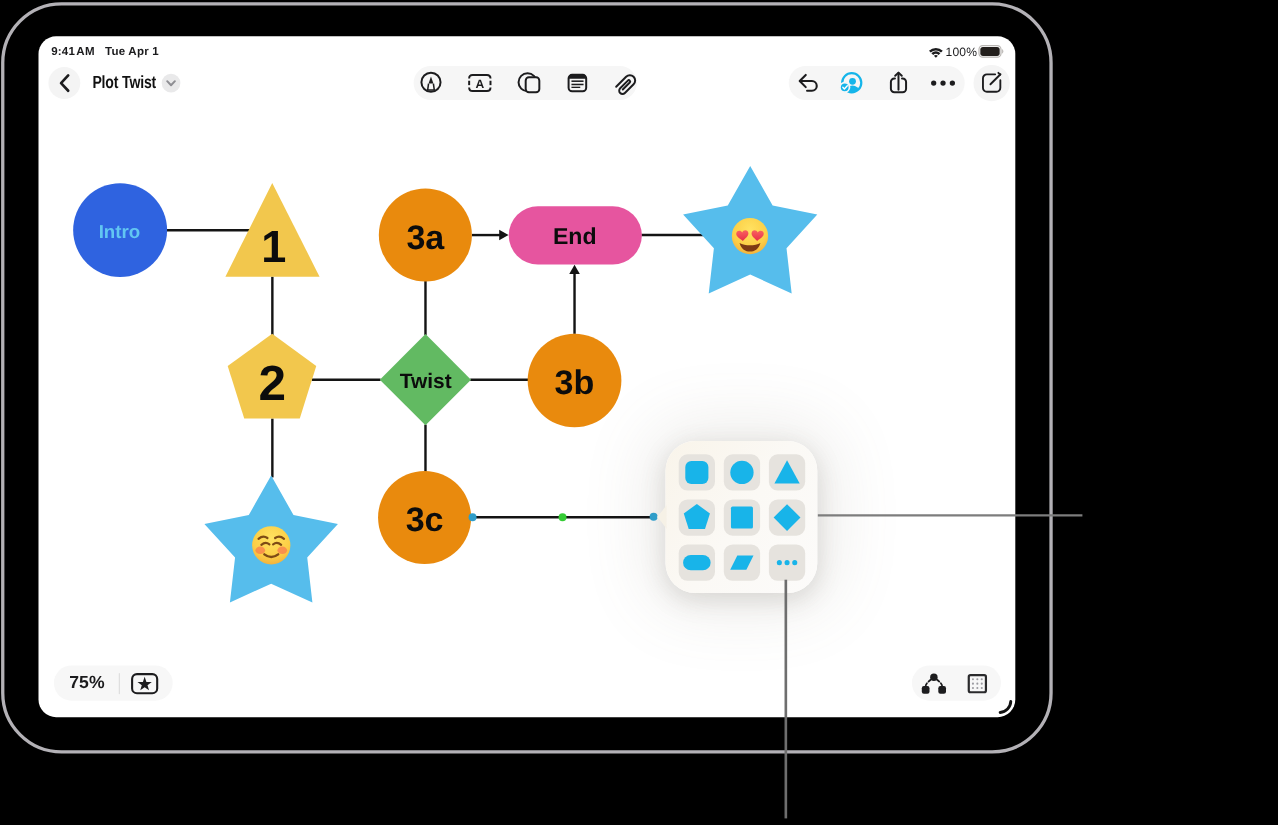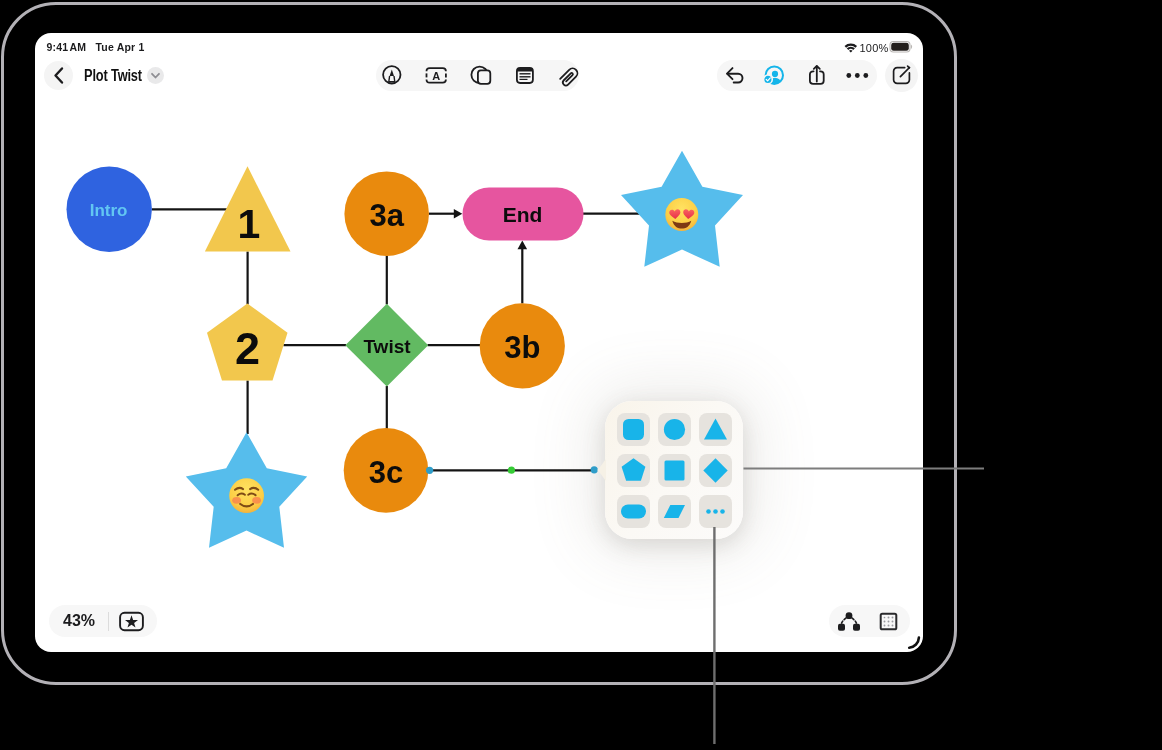--- a/index.html
+++ b/index.html
@@ -36,21 +36,21 @@
   <div class="abs" id="statusR">100%</div>
 
   <div class="abs" id="backbtn"></div>
   <div class="abs" id="title">Plot Twist</div>
   <div class="abs" id="ddbtn"></div>
   <div class="abs pill" id="cpill"></div>
   <div class="abs pill" id="rpill"></div>
   <div class="abs" id="newbtn"></div>
 
   <div class="abs" id="zoompill"></div>
-  <div class="abs" id="zoomtxt">43%</div>
+  <div class="abs" id="zoomtxt">75%</div>
   <div class="abs" id="zoomdiv"></div>
   <div class="abs" id="brpill"></div>
 
   <div class="abs" id="popup"></div>
   <div class="cell" style="left:617px;top:413px;"></div>
   <div class="cell" style="left:658px;top:413px;"></div>
   <div class="cell" style="left:699px;top:413px;"></div>
   <div class="cell" style="left:617px;top:454px;"></div>
   <div class="cell" style="left:658px;top:454px;"></div>
   <div class="cell" style="left:699px;top:454px;"></div>

